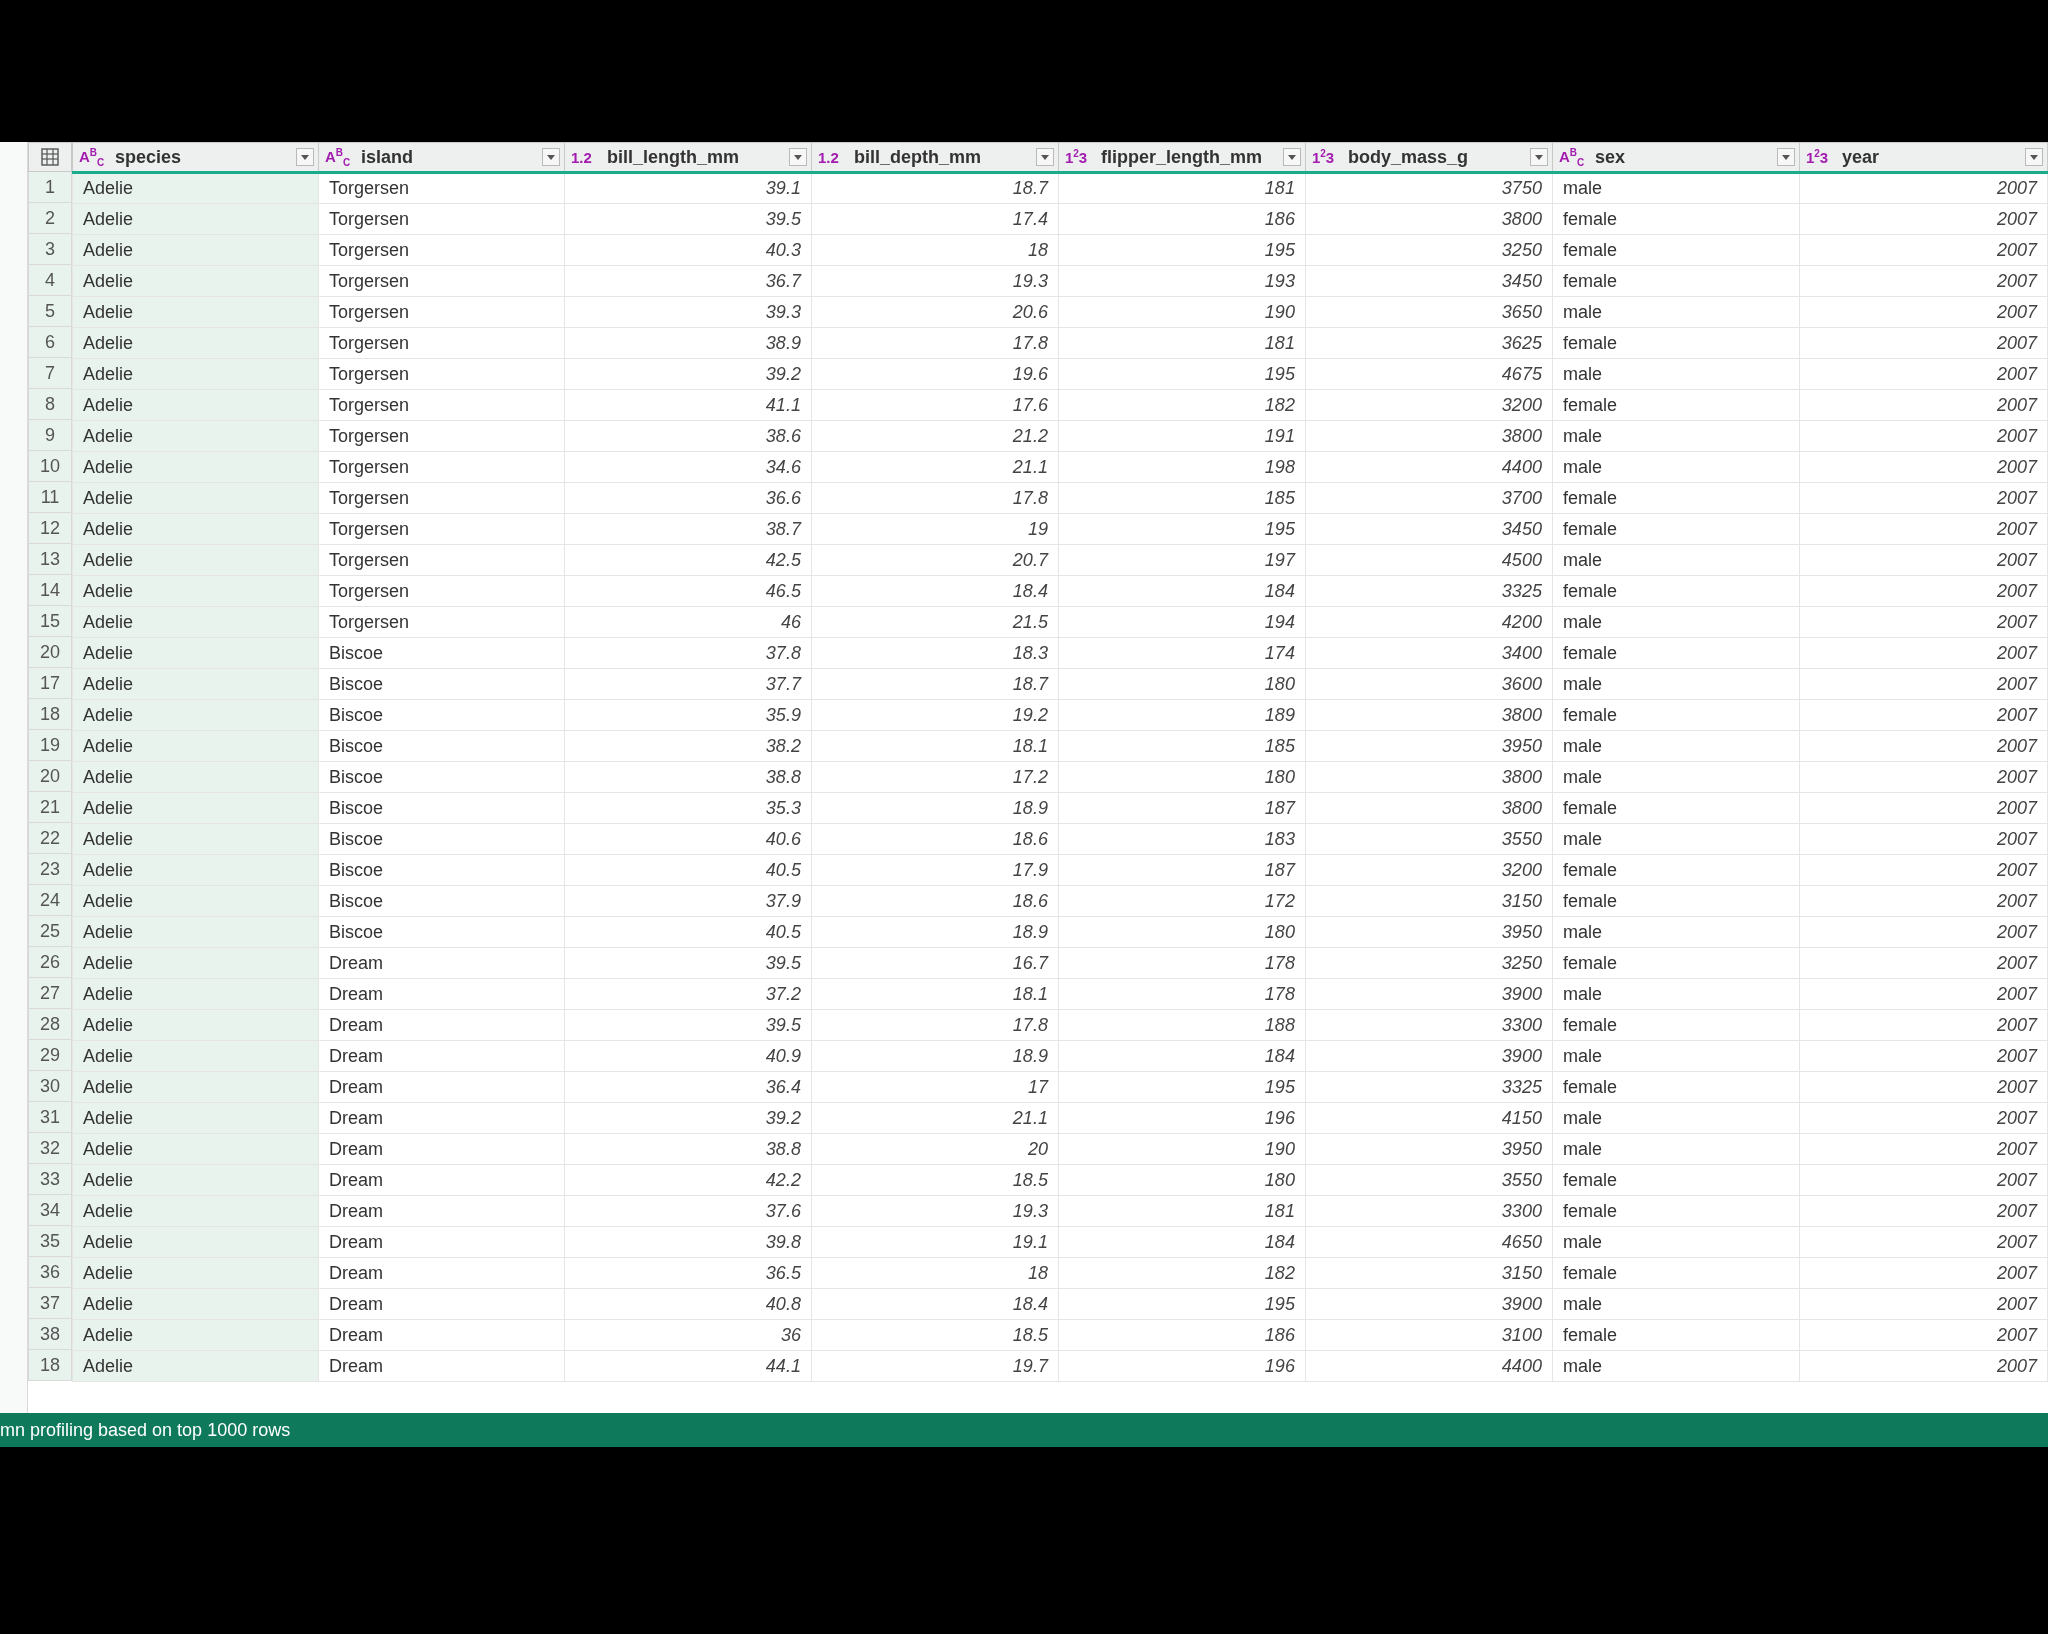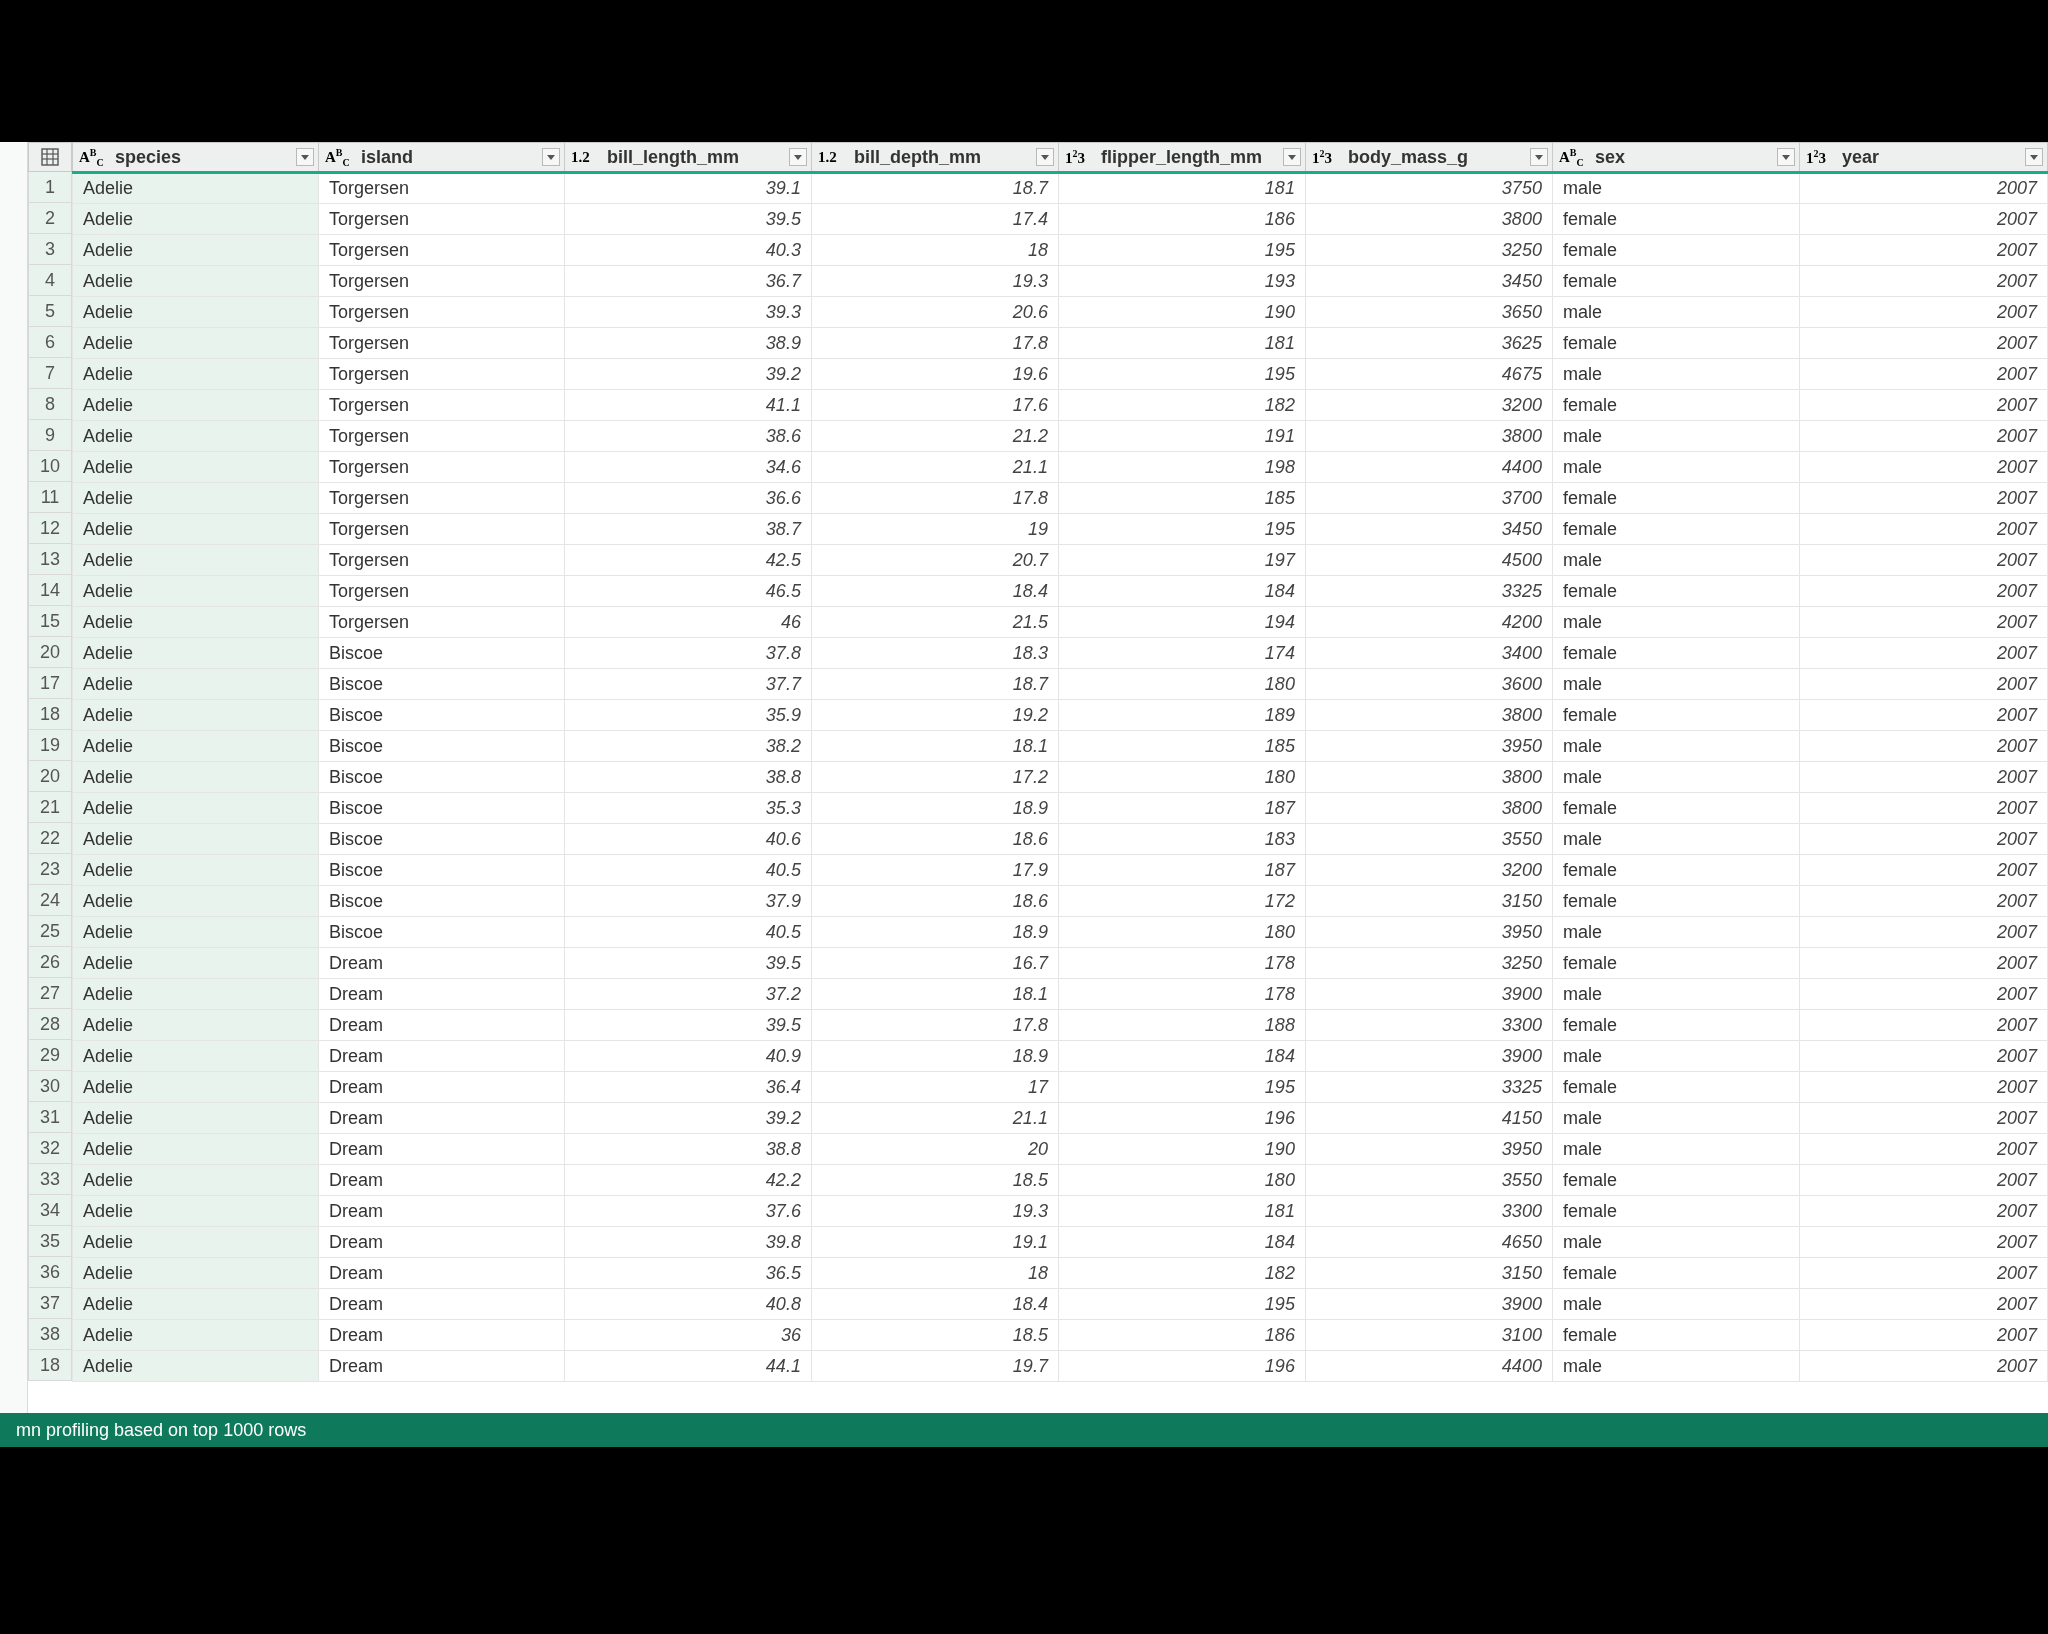--- a/index.html
+++ b/index.html
@@ -75,22 +75,22 @@
     font-size: 18px;
     color: #333;
     position: relative;
     text-align: left;
     padding: 0 8px 0 42px;
   }
   table.data th .type-icon {
     position: absolute;
     left: 6px; top: 50%; transform: translateY(-50%);
     font-size: 15px;
-    color: #000000;
-    font-family: Liberation Serif, serif;
+    color: #a21caf;
+    font-family: Liberation Sans, sans-serif;
   }
   table.data th .type-icon sup, table.data th .type-icon sub {
     font-size: 10px;
   }
   table.data th .filter-btn {
     position: absolute;
     right: 4px; top: 50%; transform: translateY(-50%);
     width: 18px; height: 18px;
     border: 1px solid #b9b9b9;
     background: #f7f7f7;
@@ -115,21 +115,21 @@
   table.data td.txt { text-align: left; }
   table.data td.col0 { background: #e8f3ee; margin-left: 45px; }
   .status-bar {
     position: absolute;
     left: 0; right: 0; bottom: 0;
     height: 34px;
     background: #0e7a5b;
     color: #fff;
     font-size: 18px;
     line-height: 34px;
-    padding-left: 16px;
+    padding-left: 0;
   }
 </style>
 </head>
 <body>
 
 <div class="viewport">
 
   <div class="collapse-tab">
     <span>‹</span>
   </div>

